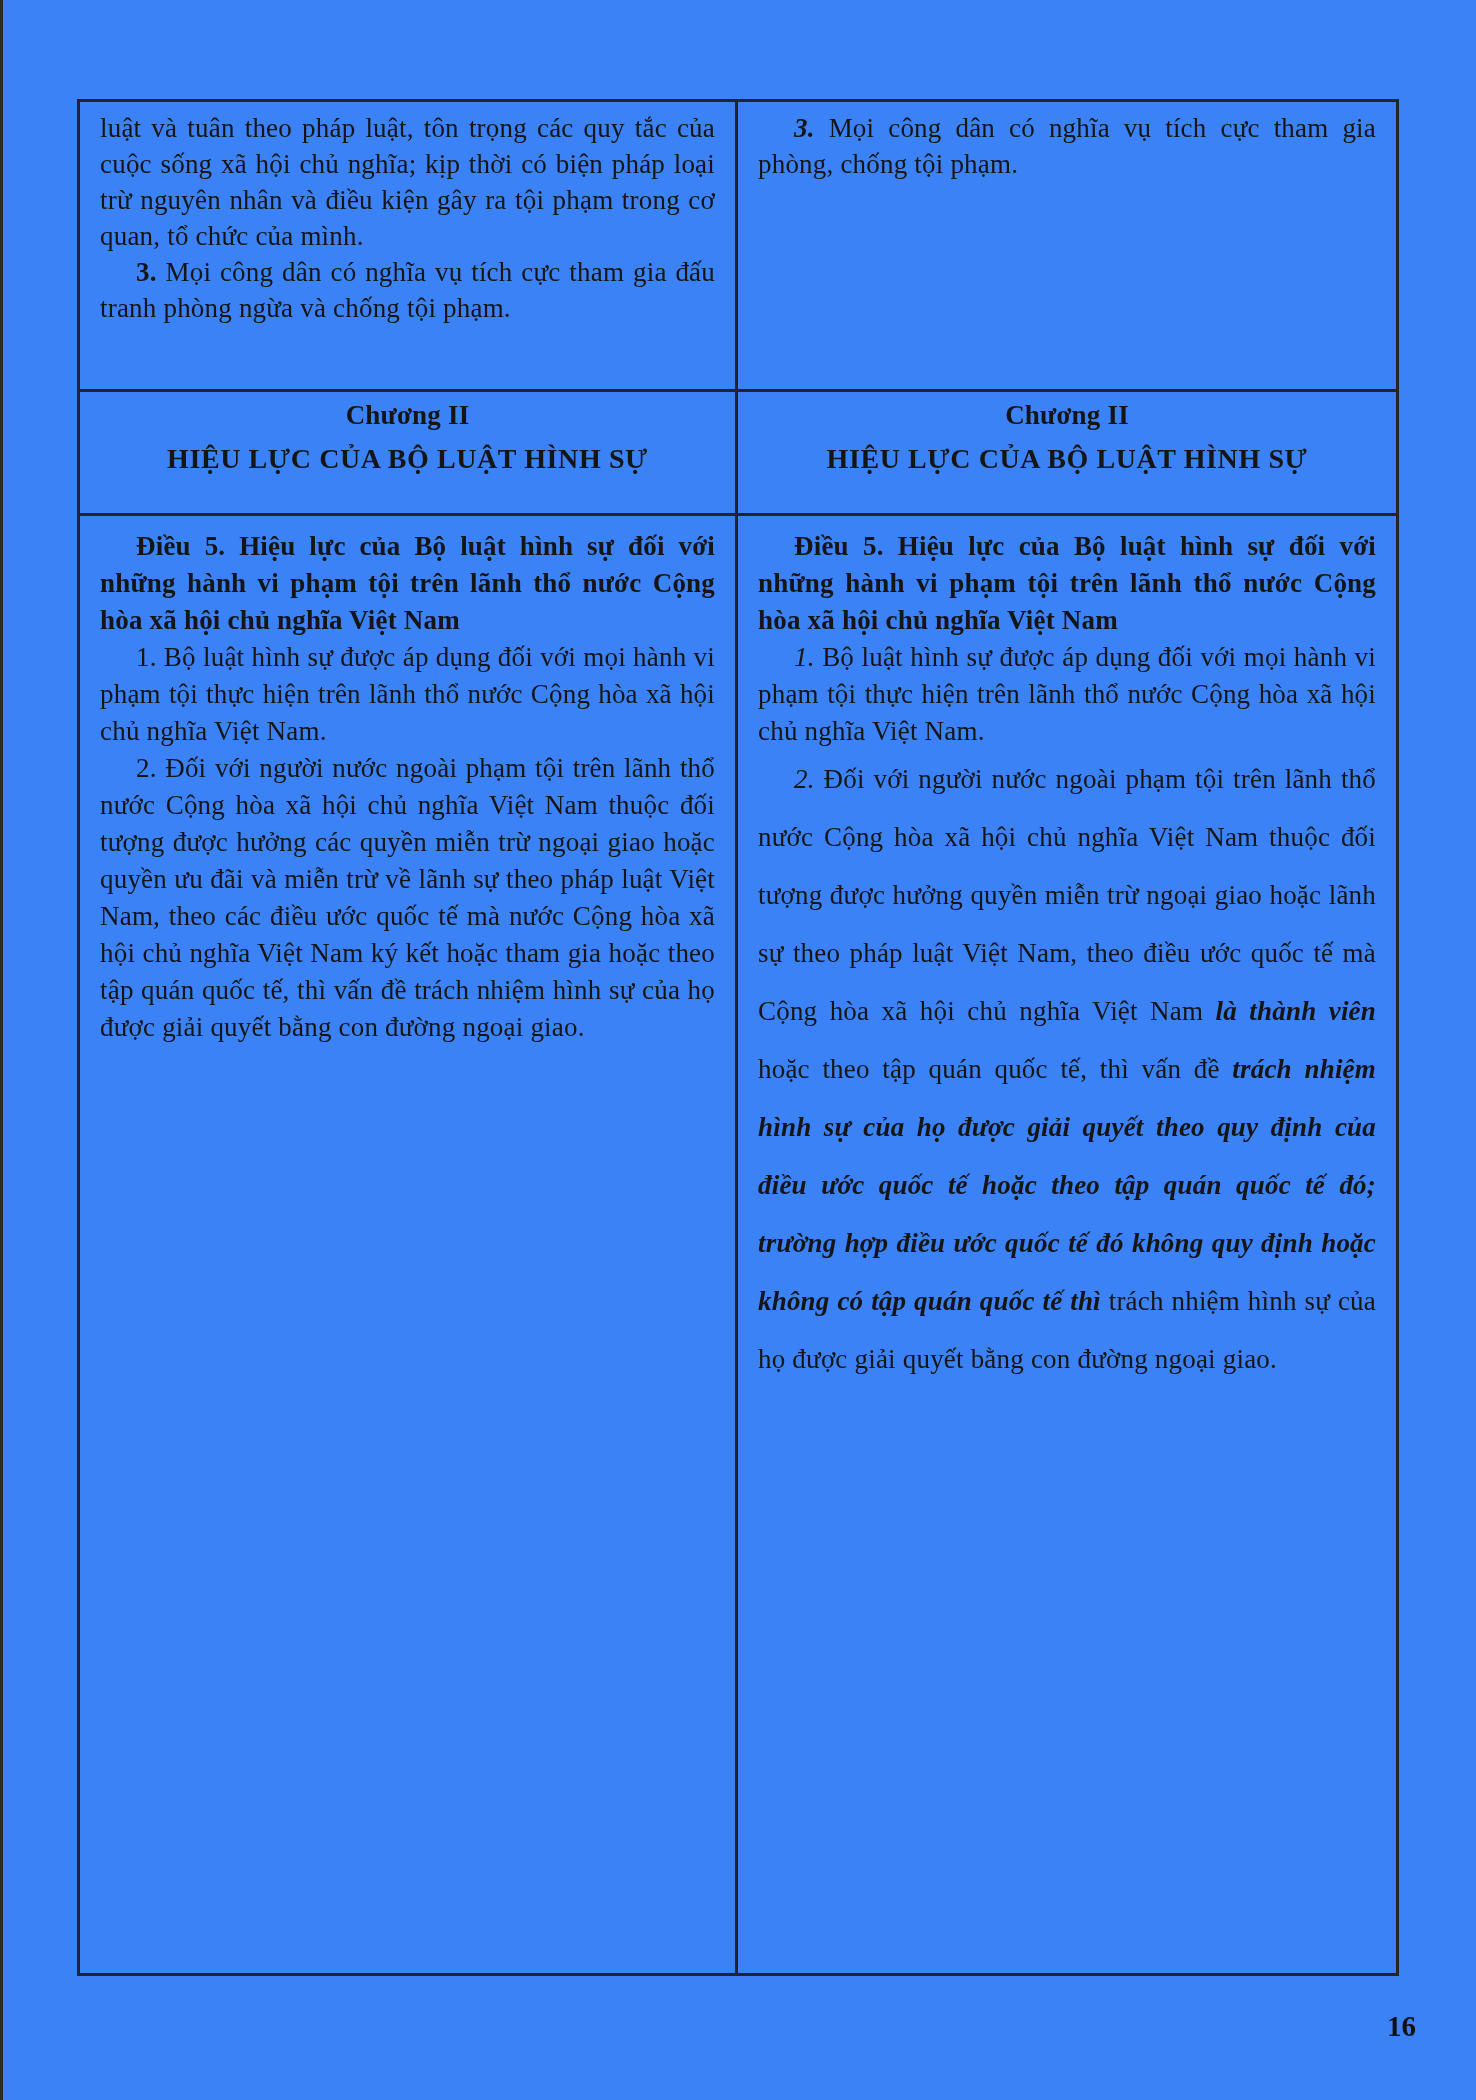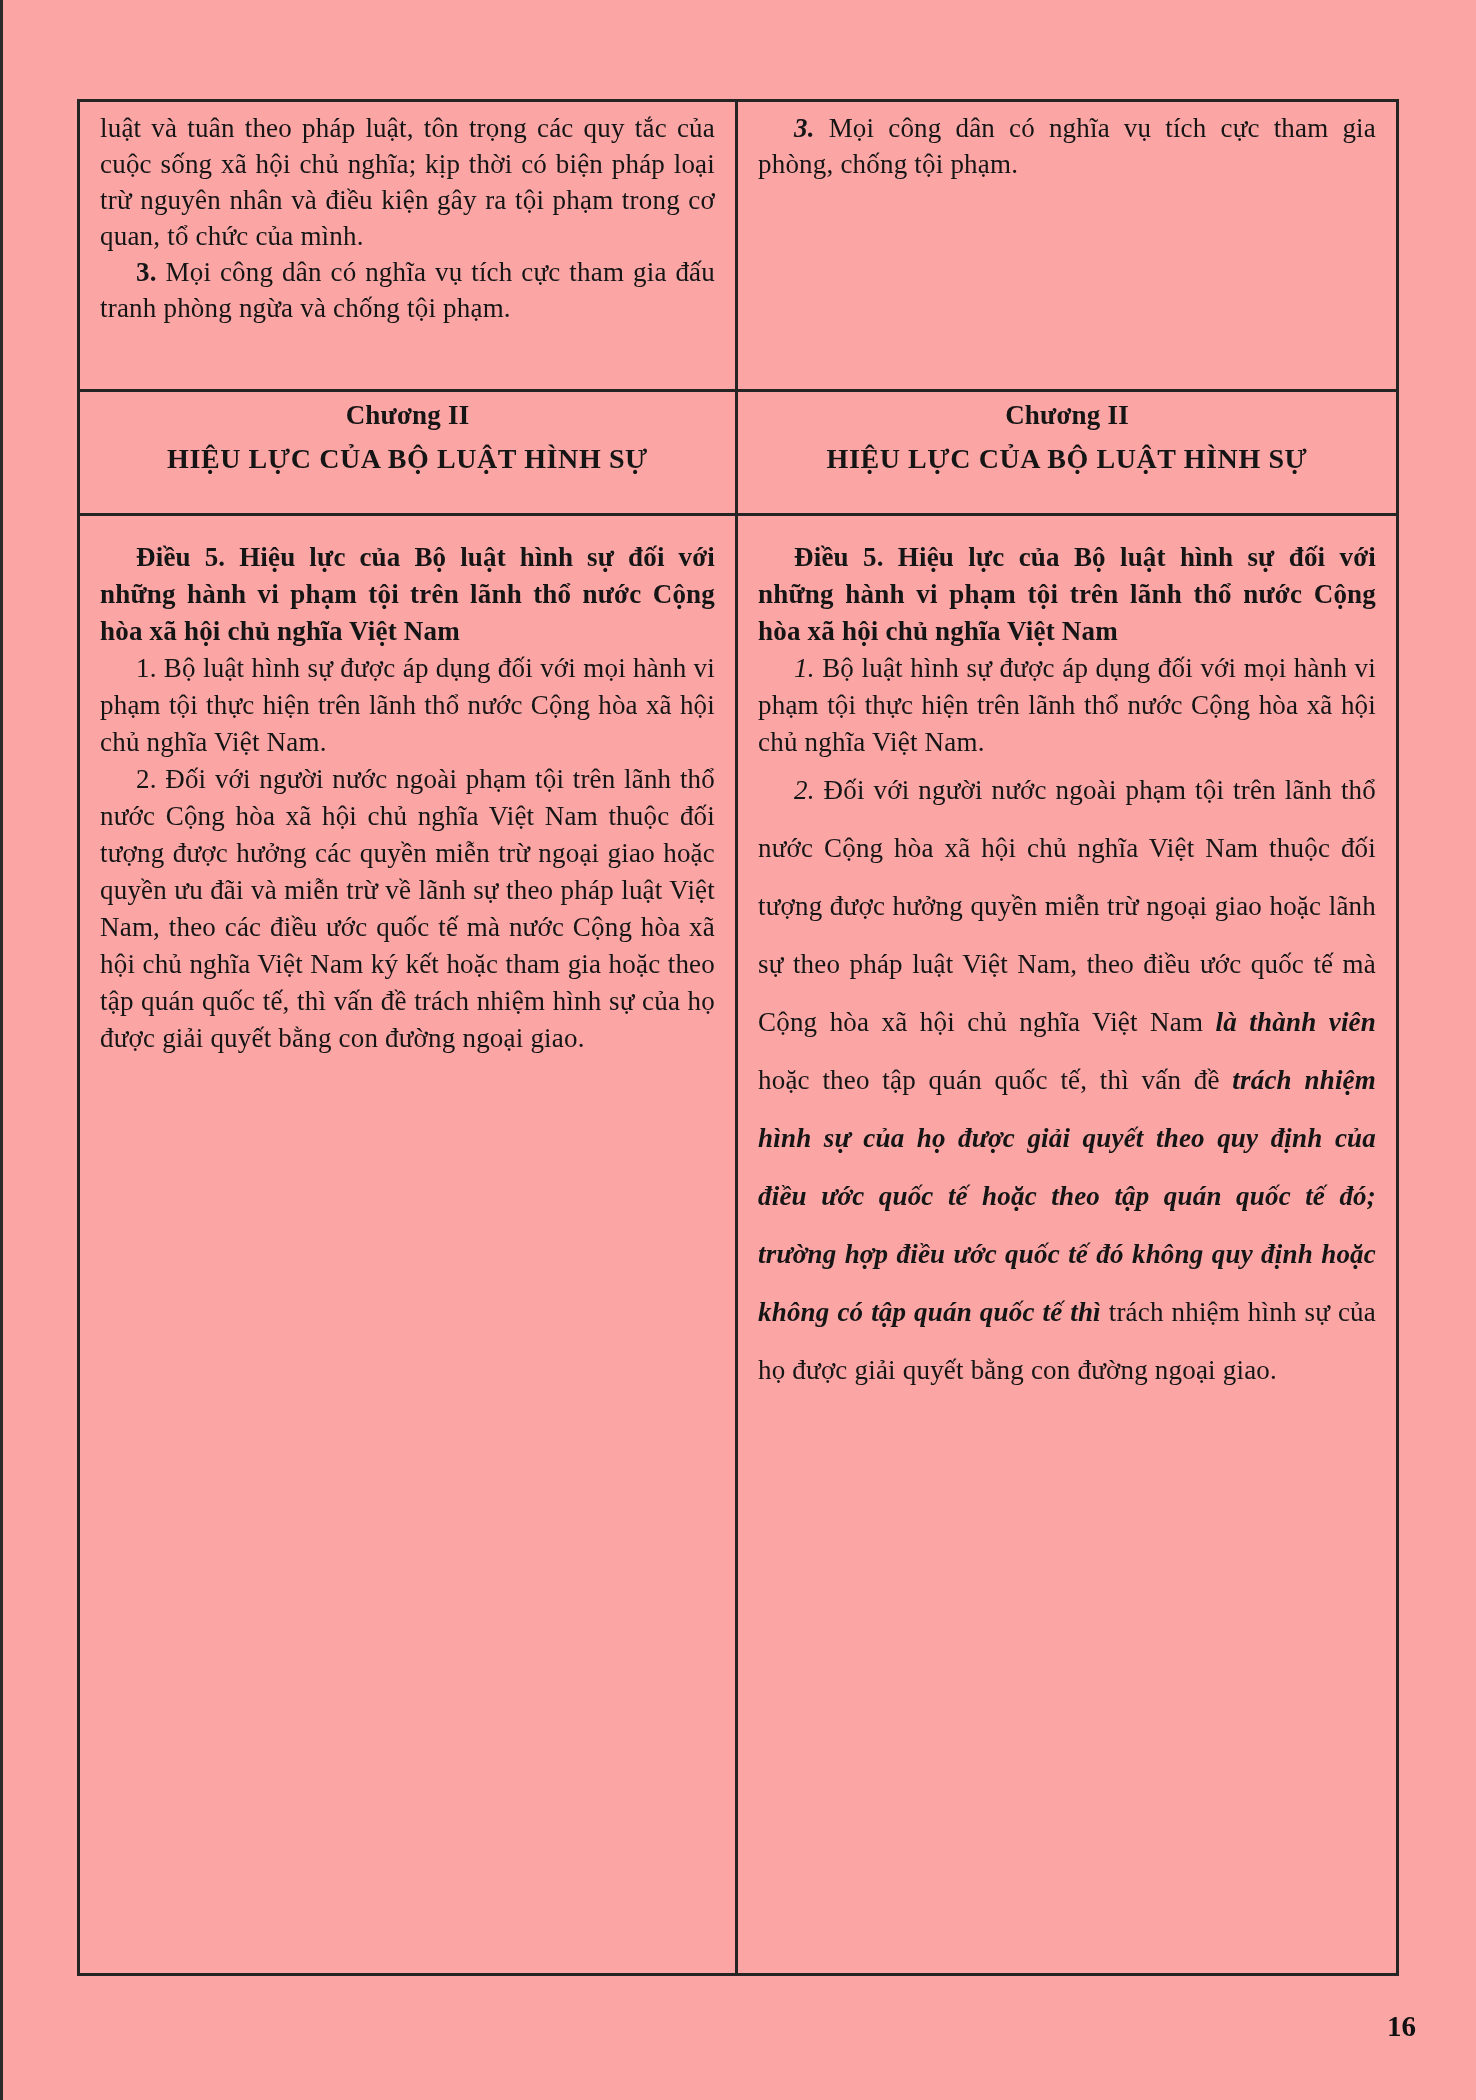--- a/index.html
+++ b/index.html
@@ -1,20 +1,20 @@
 <!DOCTYPE html>
 <html><head>
 <meta charset="utf-8">
 <style>
   html, body { margin: 0; padding: 0; }
   .sheet {
     position: relative;
     width: 1476px;
     height: 2100px;
-    background: #fca5a5;
+    background: #3b82f6;
     font-family: "Liberation Serif", "DejaVu Serif", serif;
     color: #151515;
     overflow: hidden;
   }
   .scan-edge {
     position: absolute;
     left: 0; top: 0;
     width: 3px; height: 100%;
     background: #2b2b2b;
   }
@@ -31,21 +31,21 @@
   .cell {
     box-sizing: border-box;
     padding: 8px 20px 0 20px;
     overflow: hidden;
     font-size: 27px;
     letter-spacing: 0.2px;
   }
   .cell.c-left { border-right: 3px solid #242424; }
   .r1 { border-bottom: 3px solid #242424; line-height: 36px; }
   .r2 { border-bottom: 3px solid #242424; text-align: center; }
-  .r3 { padding-top: 23px; line-height: 37px; }
+  .r3 { padding-top: 12px; line-height: 37px; }
   .chap-label { font-weight: 700; font-size: 27px; margin: 0 0 12px 0; }
   .chap-title { font-weight: 700; font-size: 28px; margin: 8px; letter-spacing: 0.6px; }
   .para { margin: 0; text-align: justify; }
   .para.indent { text-indent: 36px; }
   .para.noindent { text-indent: 0; }
   .para.loose { line-height: 58px; }
   .b  { font-weight: 700; }
   .i  { font-style: italic; }
   .bi { font-weight: 700; font-style: italic; }
   .page-number {

